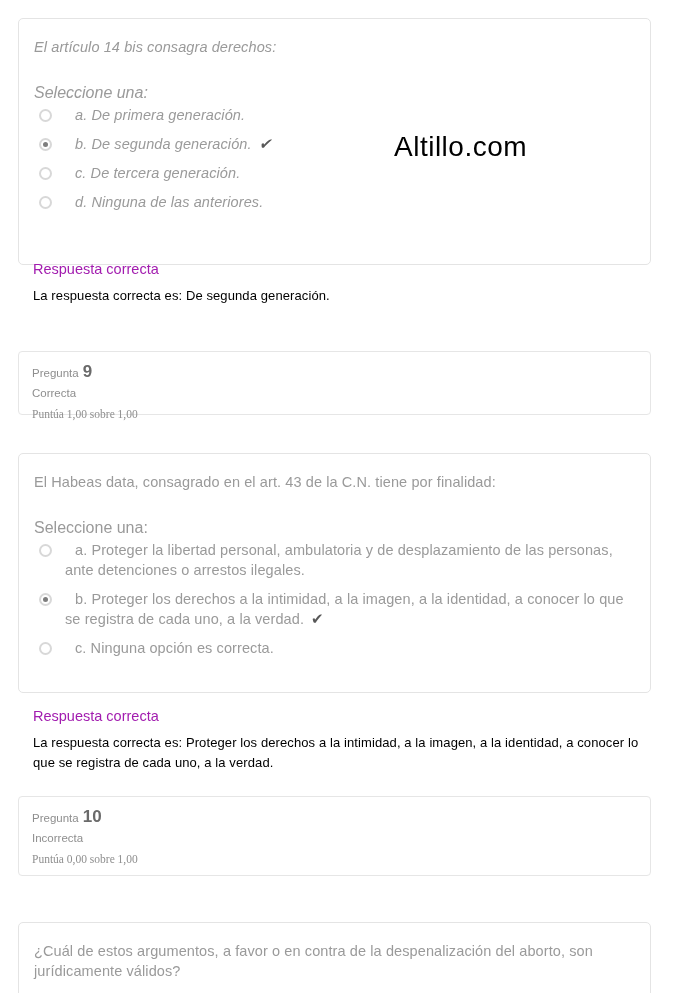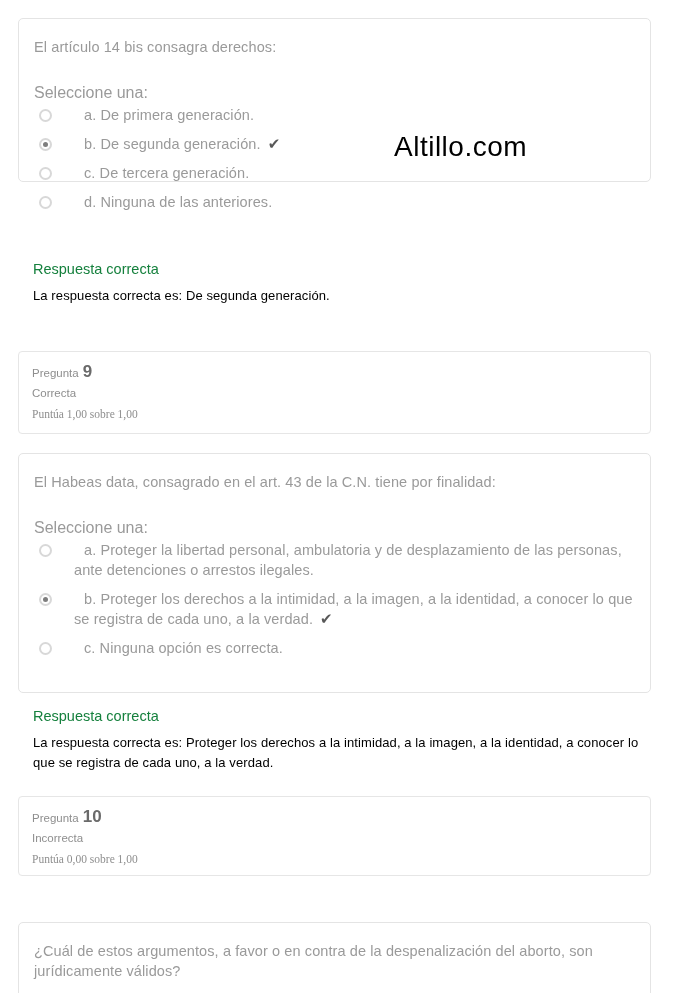--- a/index.html
+++ b/index.html
@@ -16,34 +16,34 @@
   .qbox{
     position:absolute;
     left:18px;
     width:633px;
     box-sizing:border-box;
     background:#ffffff;
     border:1px solid #e4e4e4;
     border-radius:5px;
     padding:14px 15px;
   }
-  #q1-box{top:18px;height:164px;}
+  #q1-box{top:18px;height:247px;font-style:italic;}
   #q2-box{top:453px;height:240px;}
   #q3-box{top:922px;height:100px;}
   .info-box{
     position:absolute;
     left:18px;
     width:633px;
     box-sizing:border-box;
     background:#ffffff;
     border:1px solid #e6e6e6;
     border-radius:4px;
     padding:8px 13px;
   }
-  #info-9{top:351px;height:83px;}
+  #info-9{top:351px;height:64px;}
   #info-10{top:796px;height:80px;}
 
   
   .q-prompt{
     margin:4px 0 0 0;
     max-width:590px;
     font-size:14.5px;
     line-height:20px;
     letter-spacing:0.1px;
     color:#9a9a9a;
@@ -52,21 +52,20 @@
     margin:26px 0 2px 0;
     font-size:16px;
     line-height:20px;
     color:#9a9a9a;
   }
   
   .option{
     display:flex;
     align-items:flex-start;
     margin-bottom:9px;
-    gap:9px;
   }
   .radio{
     flex:none;
     width:13px;
     height:13px;
     margin:4px 0 0 5px;
     box-sizing:border-box;
     border:2px solid #d8d8d8;
     border-radius:50%;
     background:#ffffff;
@@ -99,21 +98,21 @@
     position:absolute;
     left:33px;
     width:625px;
   }
   #fb1{top:259px;}
   #fb2{top:706px;}
   .fb-title{
     font-size:14.5px;
     line-height:20px;
     margin-bottom:7px;
-    color:#15803d;
+    color:#a21caf;
   }
   .fb-text{
     font-size:13px;
     line-height:20px;
     letter-spacing:0.1px;
     color:#000000;
   }
   
   .info-line1{margin:2px 0 5px 0;font-size:11.5px;color:#8e8e8e;}
   .info-number{font-size:17px;font-weight:600;color:#6a6a6a;margin-left:4px;}

